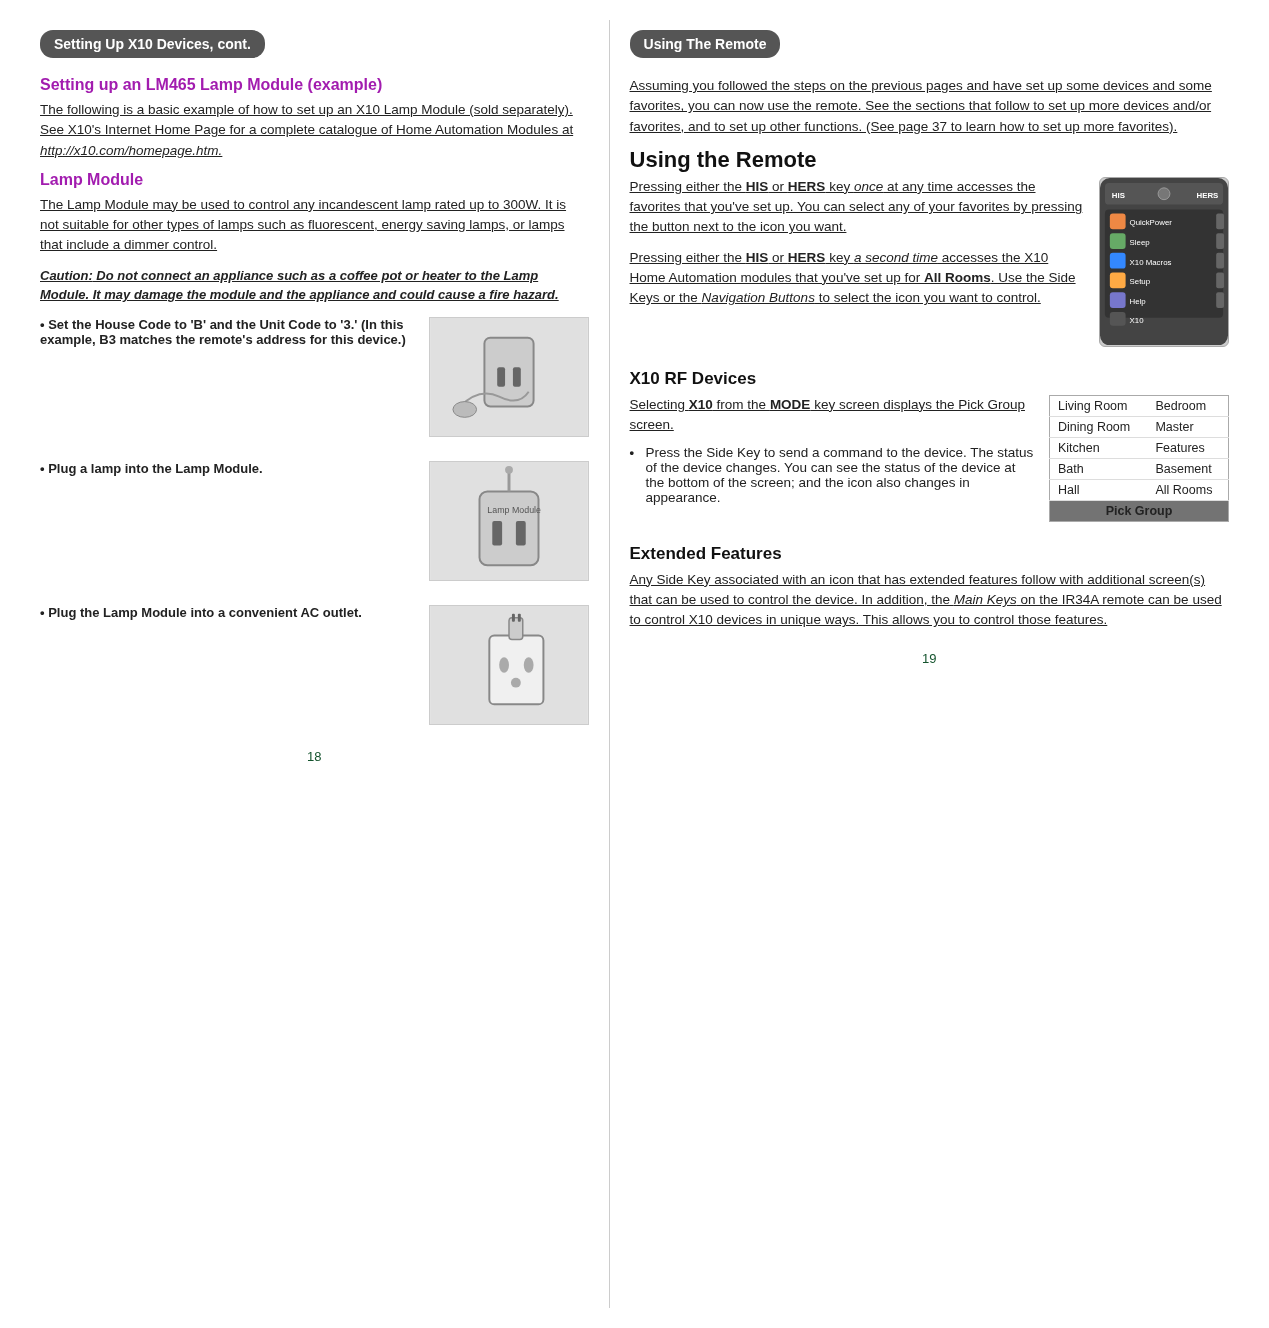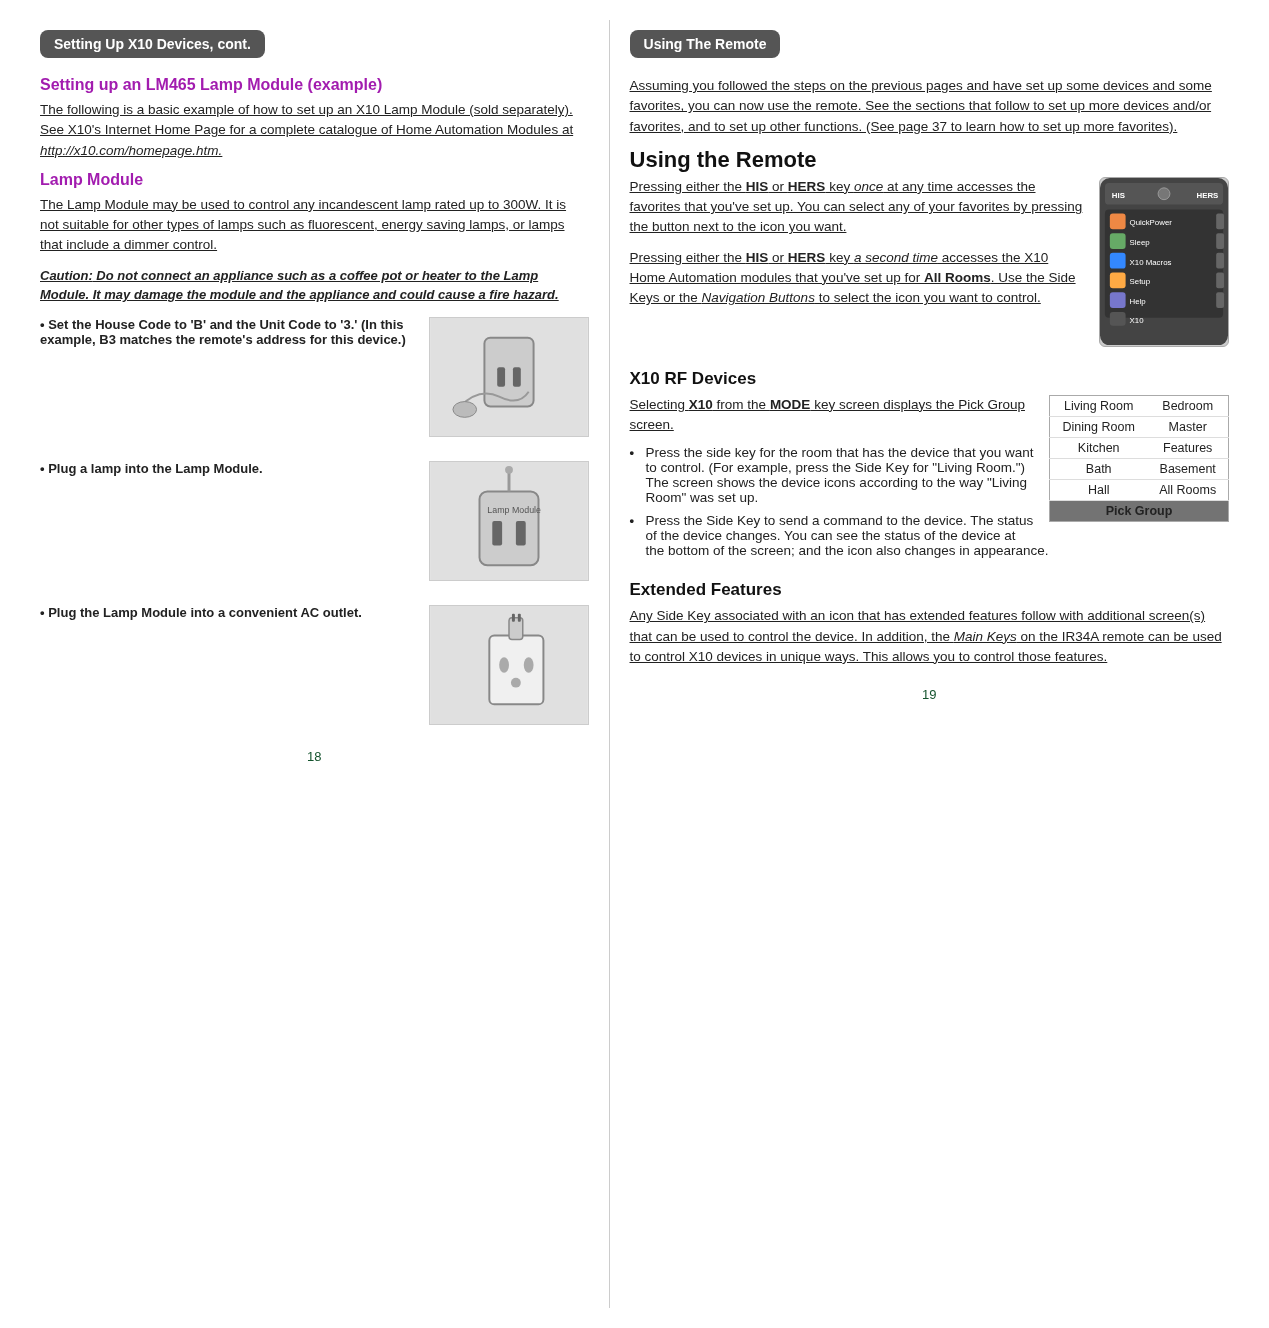--- a/index.html
+++ b/index.html
@@ -29,21 +29,21 @@
       width: 52%;
       padding: 10px 30px 10px 20px;
     }
     
     .section-header {
       background: #555;
       color: #fff;
       font-weight: bold;
       font-size: 14px;
       padding: 6px 14px;
-      border-radius: 8px;
+      border-radius: 13px;
       display: inline-block;
       margin-bottom: 18px;
     }
     
     .left-col .section-header {
       background: #555;
     }
     
     .right-col .section-header {
       background: #555;
@@ -150,21 +150,21 @@
       width: 180px;
       font-size: 12.5px;
     }
     .pick-group-table {
       border: 1px solid #aaa;
       width: 100%;
       border-collapse: collapse;
     }
     .pick-group-table td {
       padding: 3px 8px;
-      text-align: center;
+      text-align: left;
       border-bottom: 1px solid #ddd;
       font-size: 12.5px;
     }
     .pick-group-table .footer-row td {
       text-align: center;
       font-weight: bold;
       border-bottom: none;
       background: #737373;
     }
     .clearfix::after { content: ""; display: table; clear: both; }
@@ -345,23 +345,20 @@
       </table>
     </div>
 
     <div class="clearfix">
       <p>
         Selecting <strong>X10</strong> from the <strong>MODE</strong> key screen displays the Pick Group screen.
       </p>
 
       <ul class="bullet-list">
         <li>
-          <span class="bullet-item-normal">Press the side key for the room that has the device that you want to control. (For example, press the Side Key for "Living Room.") The screen shows the device icons according to the way "Living Room" was set up.</span>
-        </li>
-        <li>
           <span class="bullet-item-normal">Press the Side Key to send a command to the device. The status of the device changes. You can see the status of the device at the bottom of the screen; and the icon also changes in appearance.</span>
         </li>
       </ul>
     </div>
 
     <h3 class="feature-title">Extended Features</h3>
     <p>
       Any Side Key associated with an icon that has extended features follow with additional screen(s) that can be used to control the device. In addition, the <em>Main Keys</em> on the IR34A remote can be used to control X10 devices in unique ways. This allows you to control those features.
     </p>
 

